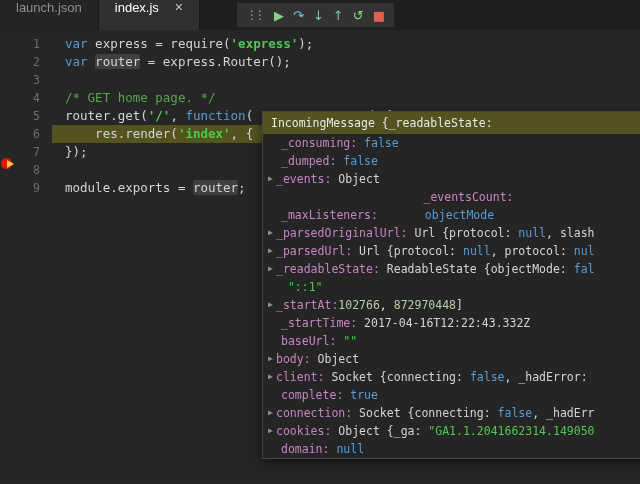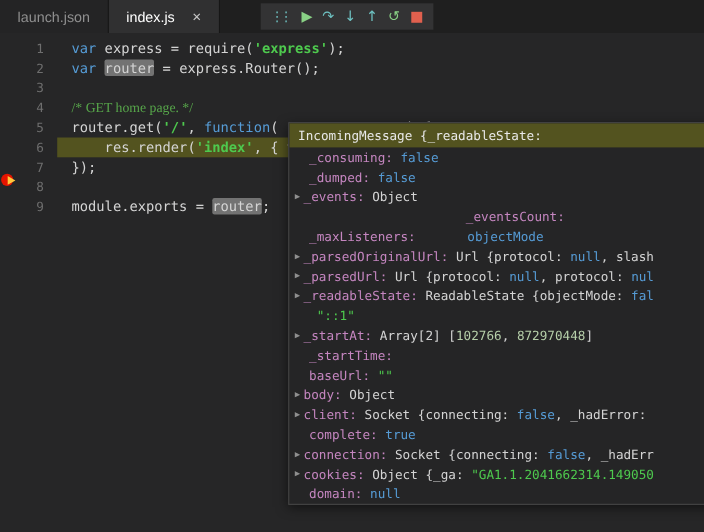--- a/index.html
+++ b/index.html
@@ -7,40 +7,40 @@
     --hl:#53531f; --bp:#e51400;
   }
   *{box-sizing:border-box;}
   html,body{margin:0;padding:0;}
   body{
     width:640px;height:484px;position:relative;overflow:hidden;
     background:#262627;font-family:"DejaVu Sans Mono",monospace;
   }
   
   .tabbar{position:absolute;top:0;left:0;width:640px;height:30px;background:#1f1f1f;display:flex;align-items:stretch;}
-  .tab{display:flex;align-items:center;padding:0 16px;font:13px "Liberation Sans",sans-serif;
+  .tab{display:flex;align-items:flex-start;padding:0 16px;font:13px "Liberation Sans",sans-serif;
        color:#8f8f8f;background:#242425;border-right:1px solid #161616;cursor:pointer;}
   .tab.active{background:#303031;color:#ffffff;}
   .tab .close{margin-left:16px;color:#c5c5c5;font-size:14px;line-height:1;}
   
   .dbg-toolbar{position:absolute;left:237px;top:3px;height:24px;background:#333334;
        display:flex;align-items:center;padding:0 9px;gap:9px;}
   .dbg-icon{font-size:13px;font-family:"DejaVu Sans",sans-serif;cursor:pointer;line-height:1;}
   .dbg-icon.grip{font-size:12px;letter-spacing:-4px;margin-right:3px;cursor:grab;}
   
   .editor{position:absolute;top:30px;left:0;width:640px;height:454px;background:#262627;padding-top:5px;}
   .line{display:flex;height:18px;line-height:18px;font-size:12.5px;white-space:pre;}
   .lnum{flex:0 0 52px;width:52px;padding-right:12px;text-align:right;color:#6e6e6e;font-size:11.5px;}
   .codewrap{flex:1;padding-left:13px;overflow:hidden;}
   .line.current .codewrap{background:var(--hl);margin-right:41px;}
   .kw{color:var(--kw);}
   .pn,.id{color:#d4d4d4;}
   .str{color:var(--str);font-weight:bold;}
-  .cm{color:var(--cm);font-family:Liberation Serif, serif;}
-  .hl{background:#737373;border-radius:2px;}
+  .cm{color:var(--cm);}
+  .hl{background:#404040;border-radius:2px;}
   .ul{margin-left:11px;}
   
   .dbg-marker{position:absolute;left:1px;top:128px;width:16px;height:12px;cursor:pointer;}
   .bp-dot{position:absolute;left:0;top:0;width:11px;height:11px;border-radius:50%;background:var(--bp);}
   .bp-arrow{position:absolute;left:6px;top:2px;width:0;height:0;
        border-left:7px solid #ffc83d;border-top:4px solid transparent;border-bottom:4px solid transparent;}
   
   .popup{position:absolute;left:262px;top:111px;width:395px;height:348px;background:#252526;
        border:1px solid #454545;z-index:5;overflow:hidden;font-size:11.5px;
        box-shadow:0 3px 10px rgba(0,0,0,.55);}
@@ -99,22 +99,22 @@
   <div id="popup-rows">
       <div class="prow" style="padding-left: 18px;"><span class="pk">_consuming:</span><span class="pb"> false</span></div>
       <div class="prow" style="padding-left: 18px;"><span class="pk">_dumped:</span><span class="pb"> false</span></div>
       <div class="prow"><span class="tri">▶</span><span class="pk">_events:</span><span class="pw"> Object</span></div>
       <div class="prow" style="padding-left: 18px; flex-direction: column;"><span class="pk">_eventsCount:</span><span class="pnum"> 0</span></div>
       <div class="prow" style="padding-left: 18px; gap: 40px;"><span class="pk">_maxListeners:</span><span class="pb"> objectMode</span></div>
       <div class="prow"><span class="tri">▶</span><span class="pk">_parsedOriginalUrl:</span><span class="pw"> Url {protocol: </span><span class="pb">null</span><span class="pw">, slash</span></div>
       <div class="prow"><span class="tri">▶</span><span class="pk">_parsedUrl:</span><span class="pw"> Url {protocol: </span><span class="pb">null</span><span class="pw">, protocol: </span><span class="pb">nul</span></div>
       <div class="prow"><span class="tri">▶</span><span class="pk">_readableState:</span><span class="pw"> ReadableState {objectMode: </span><span class="pb">fal</span></div>
       <div class="prow" style="padding-left: 18px;"><span class="ps"> "::1"</span></div>
-      <div class="prow"><span class="tri">▶</span><span class="pk">_startAt:</span><span class="pw"> Array[2] [</span><span class="pnum">102766</span><span class="pw">, </span><span class="pnum">872970448</span><span class="pw">]</span></div>
-      <div class="prow" style="padding-left: 18px;"><span class="pk">_startTime:</span></div>
+      <div class="prow"><span class="tri">▶</span><span class="pk">_startAt:</span><span class="pnum">102766</span><span class="pw">, </span><span class="pnum">872970448</span><span class="pw">]</span></div>
+      <div class="prow" style="padding-left: 18px;"><span class="pk">_startTime:</span><span class="pw"> 2017-04-16T12:22:43.332Z</span></div>
       <div class="prow" style="padding-left: 18px; align-items: center;"><span class="pk">baseUrl:</span><span class="ps"> ""</span></div>
       <div class="prow"><span class="tri">▶</span><span class="pk">body:</span><span class="pw"> Object</span></div>
       <div class="prow"><span class="tri">▶</span><span class="pk">client:</span><span class="pw"> Socket {connecting: </span><span class="pb">false</span><span class="pw">, _hadError:</span></div>
       <div class="prow" style="padding-left: 18px;"><span class="pk">complete:</span><span class="pb"> true</span></div>
       <div class="prow"><span class="tri">▶</span><span class="pk">connection:</span><span class="pw"> Socket {connecting: </span><span class="pb">false</span><span class="pw">, _hadErr</span></div>
       <div class="prow"><span class="tri">▶</span><span class="pk">cookies:</span><span class="pw"> Object {_ga: </span><span class="ps">"GA1.1.2041662314.149050</span></div>
       <div class="prow" style="padding-left: 18px;"><span class="pk">domain:</span><span class="pb"> null</span></div>
     </div>
 </div>
 

